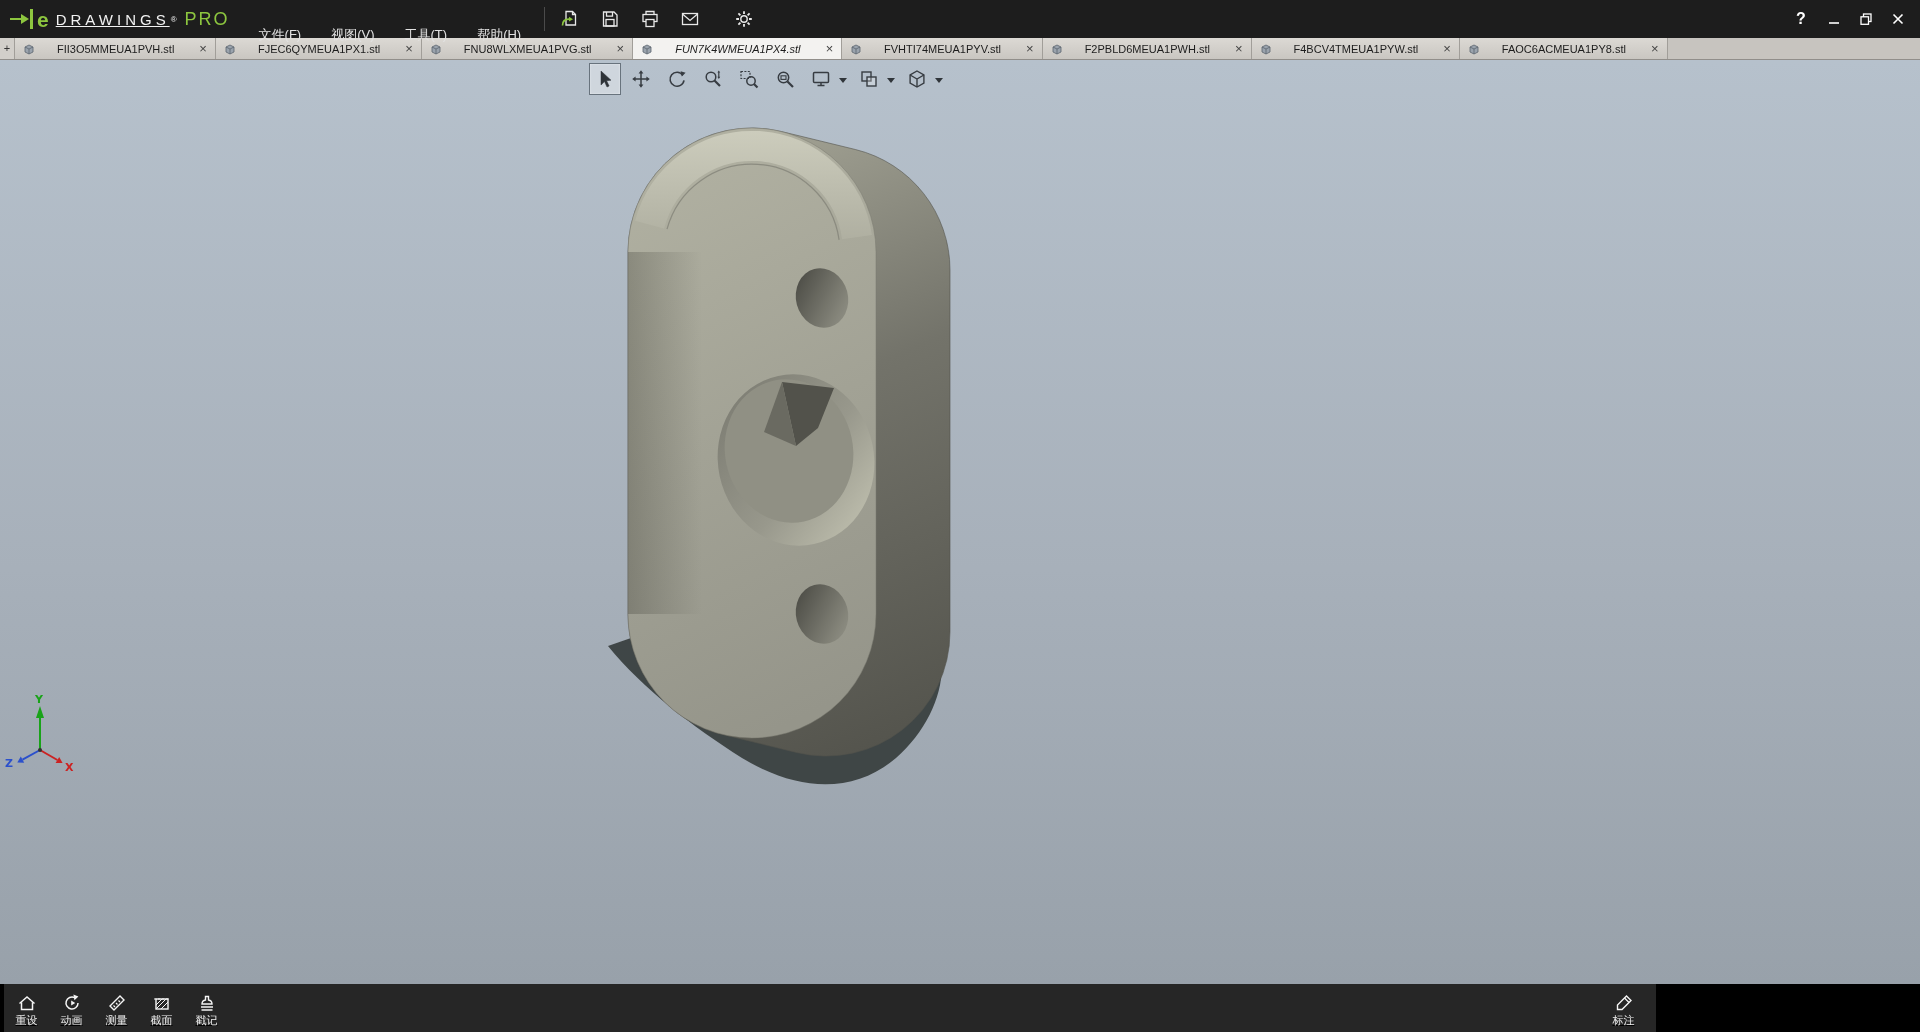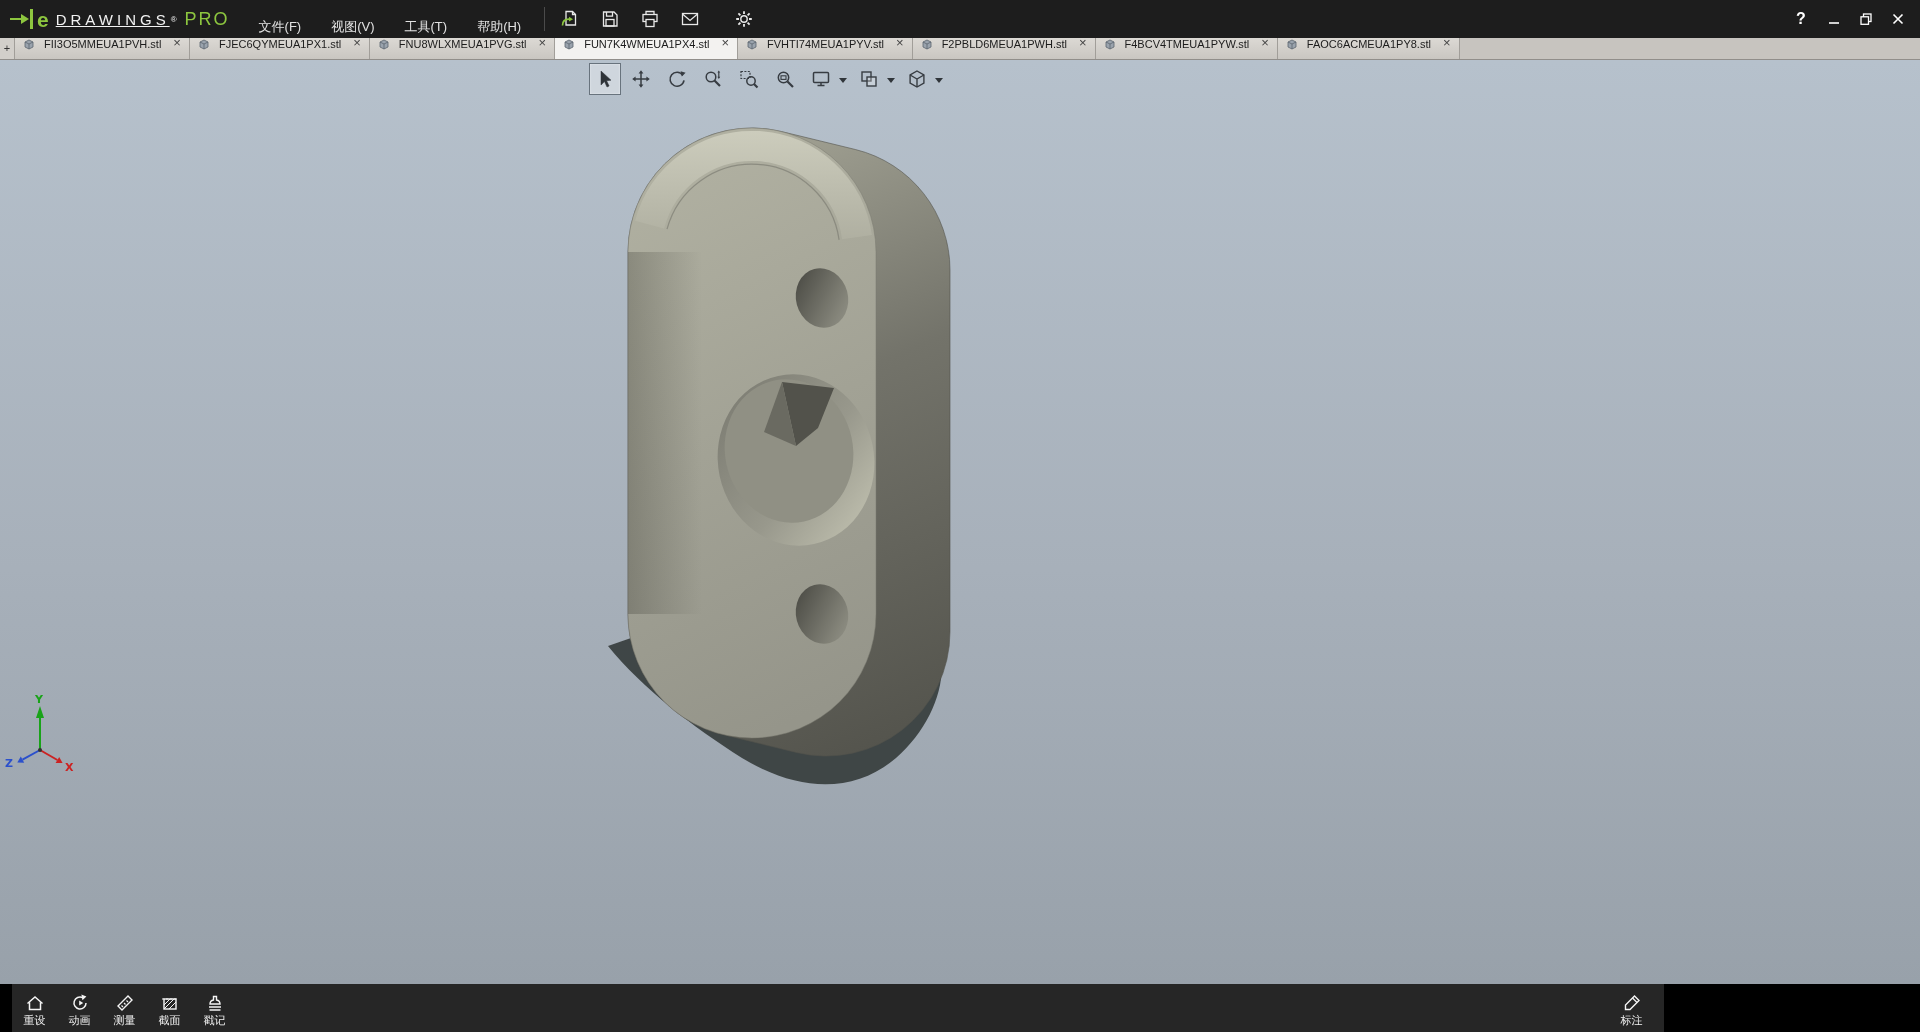--- a/index.html
+++ b/index.html
@@ -10,46 +10,46 @@
   }
   
   .titlebar{height:38px;background:#1d1d1d;display:flex;align-items:center;position:relative;}
   .logo{display:flex;align-items:center;margin-left:10px;margin-right:14px;white-space:nowrap;}
   .logo svg{display:block;}
   .logo-e{color:#8dc63f;font-size:21px;font-weight:bold;margin-left:1px;margin-right:7px;line-height:1;}
   .logo-product{color:#f2f2f2;font-size:15px;letter-spacing:4px;text-decoration:underline;}
   .logo-reg{color:#f2f2f2;font-size:8px;vertical-align:top;margin-left:1px;}
   .logo-edition{color:#8dc63f;font-size:18px;letter-spacing:2px;margin-left:8px;}
   .menus{display:flex;height:100%;}
-  .menu-item{color:#e2e2e2;font-size:13px;line-height:38px;padding:8px 15px;cursor:default;}
+  .menu-item{color:#e2e2e2;font-size:13px;line-height:38px;padding:16px 15px;cursor:default;}
   .tb-sep{width:1px;height:24px;background:#4b4b4b;margin:0 8px;}
   .tb-tools{display:flex;align-items:center;gap:6px;}
   .tb-btn{width:34px;height:30px;background:none;border:none;display:flex;align-items:center;justify-content:center;padding:0;}
   .tb-btn.gear{margin-left:14px;}
   .tb-right{margin-left:auto;display:flex;align-items:center;margin-right:6px;}
   .tb-help{color:#fff;font-size:16px;font-weight:bold;width:34px;text-align:center;}
   .win-btn{width:32px;height:28px;background:none;border:none;display:flex;align-items:center;justify-content:center;padding:0;}
   
   .tabbar{height:22px;background:#c7c4bf;display:flex;align-items:stretch;border-bottom:1px solid #918e8a;box-sizing:border-box;}
   .newtab{width:14px;background:#d2cfca;border-right:1px solid #a19e99;color:#333;font-size:11px;line-height:21px;text-align:center;}
-  .tab{display:flex;align-items:flex-start;gap:9px;padding:0 8px;font-size:11px;color:#1c1c1c;
+  .tab{display:flex;align-items:center;gap:22px;padding:0 8px;font-size:11px;color:#1c1c1c;
        background:linear-gradient(#dcd9d4,#c9c6c1);border-right:1px solid #a19e99;white-space:nowrap;}
-  .tab.active{background:#f3f2f0;}
+  .tab.active{background:#f3f2f0;font-style:italic;}
   .tab-label{pointer-events:none;}
   .tab-close{color:#444;font-size:13px;line-height:10px;margin-left:3px;}
   
   .viewport{position:absolute;top:60px;left:0;width:1920px;height:924px;
     background:linear-gradient(#b6c1cc,#a7b0ba 55%,#98a1aa);}
   .scene{position:absolute;top:0;left:0;}
   .vtoolbar{position:absolute;top:3px;left:589px;display:flex;align-items:center;gap:4px;}
   .vbtn{width:30px;height:30px;display:flex;align-items:center;justify-content:center;border:1px solid transparent;}
   .vbtn.active{background:rgba(255,255,255,0.35);border:1px solid #68737d;box-shadow:inset 0 0 2px rgba(255,255,255,.7);}
   .caret{width:0;height:0;border:4px solid transparent;border-top:5px solid #30353a;margin:6px 2px 0 -2px;}
   
-  .bottombar{position:absolute;top:984px;left:12px;width:1652px;height:48px;background:#262626;display:flex;align-items:center;}
+  .bottombar{position:absolute;top:984px;left:4px;width:1652px;height:48px;background:#262626;display:flex;align-items:center;text-decoration:underline;}
   .bbtn{width:45px;display:flex;flex-direction:column;align-items:center;gap:1px;color:#f2f2f2;font-size:11px;padding-top:3px;}
   .bbtn svg{display:block;}
   .bbtn.right{margin-left:auto;margin-right:10px;}
   .blabel{line-height:12px;}
 </style>
 </head>
 <body>
 
 <div class="titlebar">
   <div class="logo">

